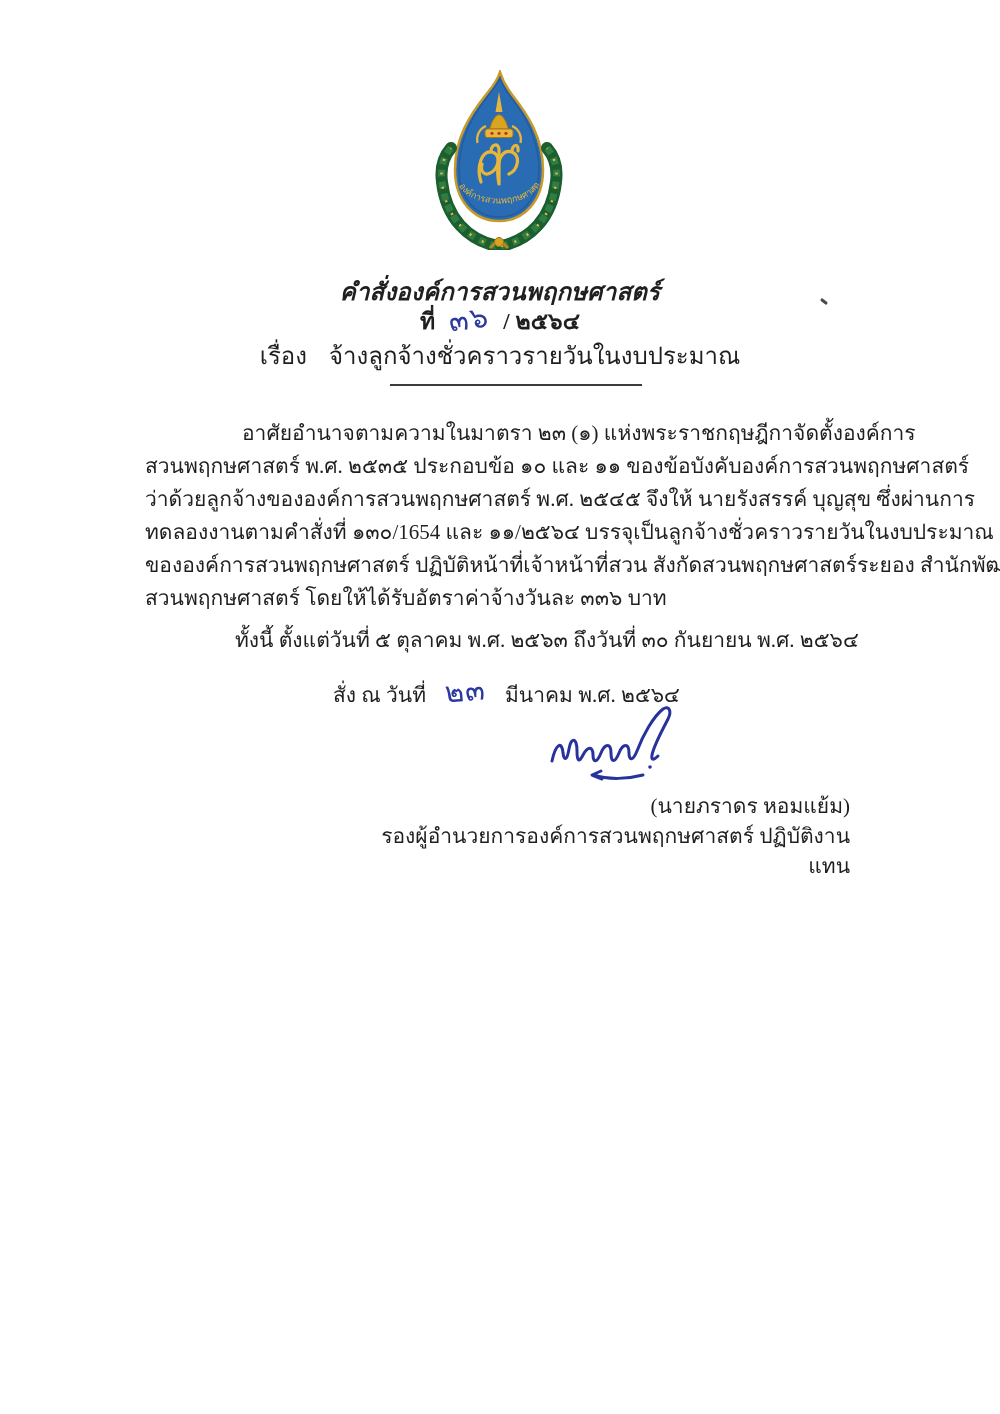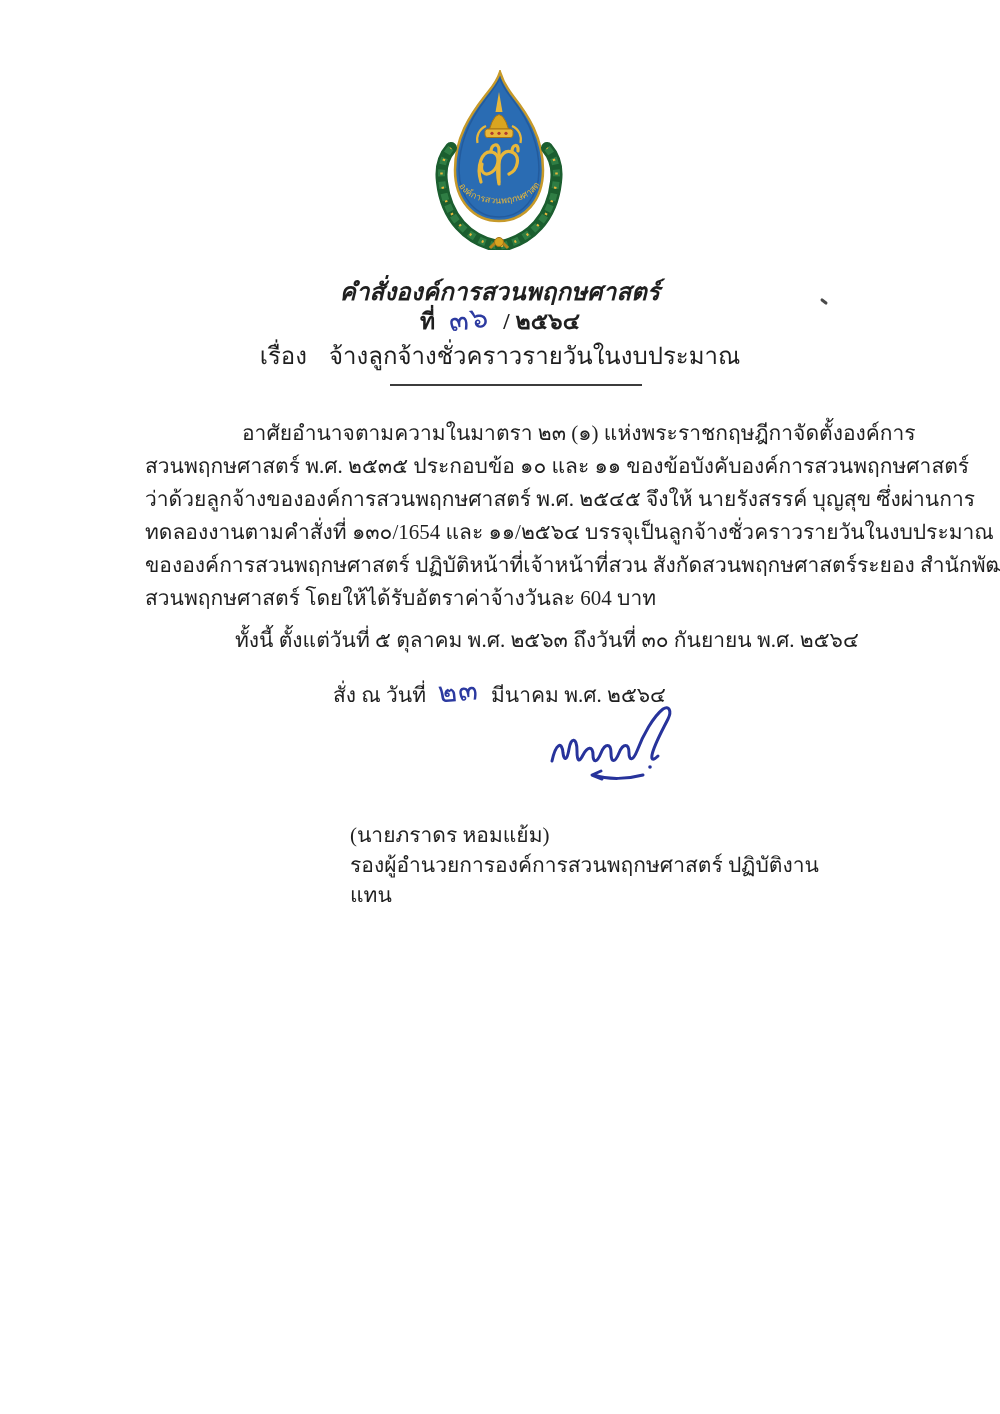--- a/index.html
+++ b/index.html
@@ -17,23 +17,23 @@
   .handwriting {
     color:#2c3aa0; font-size:29px; font-weight:400;
     display:inline-block; transform:rotate(-7deg) translateY(-2px);
     font-family:"Liberation Serif",serif; letter-spacing:1px;
   }
   .divider { top:384px; left:390px; width:252px; height:0; border-top:2px solid #3c3c3c; }
   .body-par1 { top:417px; left:145px; width:742px; font-size:21px; line-height:33px; }
   .body-par1 .line { white-space:nowrap; }
   .body-par1 .indent { padding-left:97px; }
   .body-par2 { top:624px; left:145px; width:742px; padding-left:90px; font-size:21px; line-height:33px; white-space:nowrap; box-sizing:border-box; }
-  .order-line { top:673px; left:333px; display:flex; align-items:center; gap:12px; font-size:21px; height:42px; }
+  .order-line { top:673px; left:333px; display:flex; align-items:center; gap:19px; font-size:21px; height:42px; }
   .sig-svg { top:701px; left:548px; }
-  .sig-block { top:820px; left:350px; width:500px; text-align:left; font-size:21px; line-height:30px; }
+  .sig-block { top:791px; left:350px; width:500px; text-align:right; font-size:21px; line-height:30px; }
   .speck { top:300px; left:820px; width:8px; height:3px; background:#4a4a4a; border-radius:2px; transform:rotate(38deg); }
   svg text { font-family:"Liberation Serif",serif; }
 </style>
 </head>
 <body>
 
 <div class="page">
 
   <div class="abs" style="top:70px; left:424px; width:150px; height:180px;">
     <svg viewBox="0 0 150 180" width="150" height="180">
@@ -96,21 +96,21 @@
   </div>
 
   <div class="abs divider"></div>
 
   <div class="abs body-par1">
     <div class="line indent">อาศัยอำนาจตามความในมาตรา ๒๓ (๑) แห่งพระราชกฤษฎีกาจัดตั้งองค์การ</div>
     <div class="line">สวนพฤกษศาสตร์  พ.ศ. ๒๕๓๕  ประกอบข้อ ๑๐ และ ๑๑ ของข้อบังคับองค์การสวนพฤกษศาสตร์</div>
     <div class="line">ว่าด้วยลูกจ้างขององค์การสวนพฤกษศาสตร์ พ.ศ. ๒๕๔๕   จึงให้ นายรังสรรค์  บุญสุข  ซึ่งผ่านการ</div>
     <div class="line">ทดลองงานตามคำสั่งที่  ๑๓๐/1654 และ ๑๑/๒๕๖๔  บรรจุเป็นลูกจ้างชั่วคราวรายวันในงบประมาณ</div>
     <div class="line">ขององค์การสวนพฤกษศาสตร์ ปฏิบัติหน้าที่เจ้าหน้าที่สวน  สังกัดสวนพฤกษศาสตร์ระยอง  สำนักพัฒนา</div>
-    <div class="line">สวนพฤกษศาสตร์  โดยให้ได้รับอัตราค่าจ้างวันละ 604 บาท</div>
+    <div class="line">สวนพฤกษศาสตร์  โดยให้ได้รับอัตราค่าจ้างวันละ ๓๓๖ บาท</div>
   </div>
 
   <div class="abs body-par2">ทั้งนี้  ตั้งแต่วันที่ ๕  ตุลาคม พ.ศ. ๒๕๖๓  ถึงวันที่ ๓๐ กันยายน  พ.ศ. ๒๕๖๔</div>
 
   <div class="abs order-line">
     <span>สั่ง ณ วันที่</span>
     <span class="handwriting" style="transform:rotate(-5deg) translateY(-3px);">๒๓</span>
     <span>มีนาคม  พ.ศ. ๒๕๖๔</span>
   </div>
 

